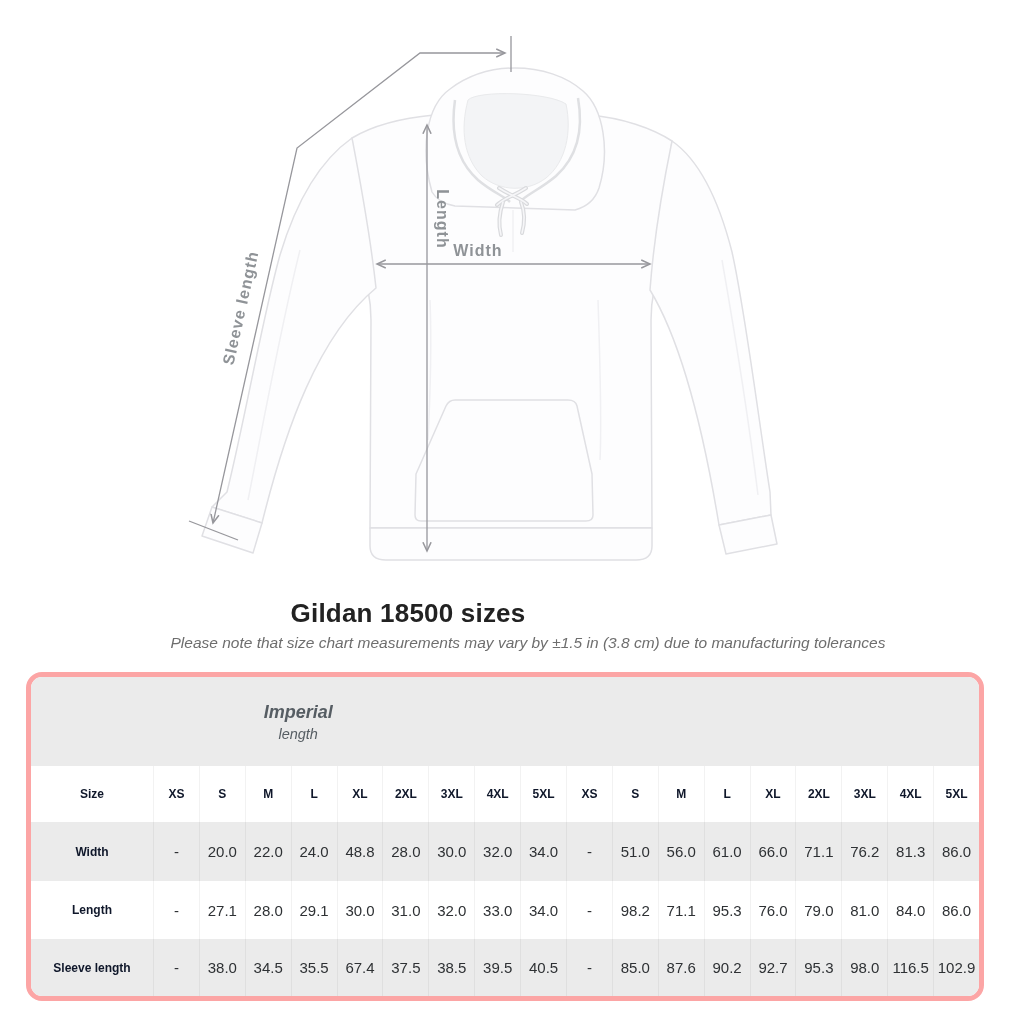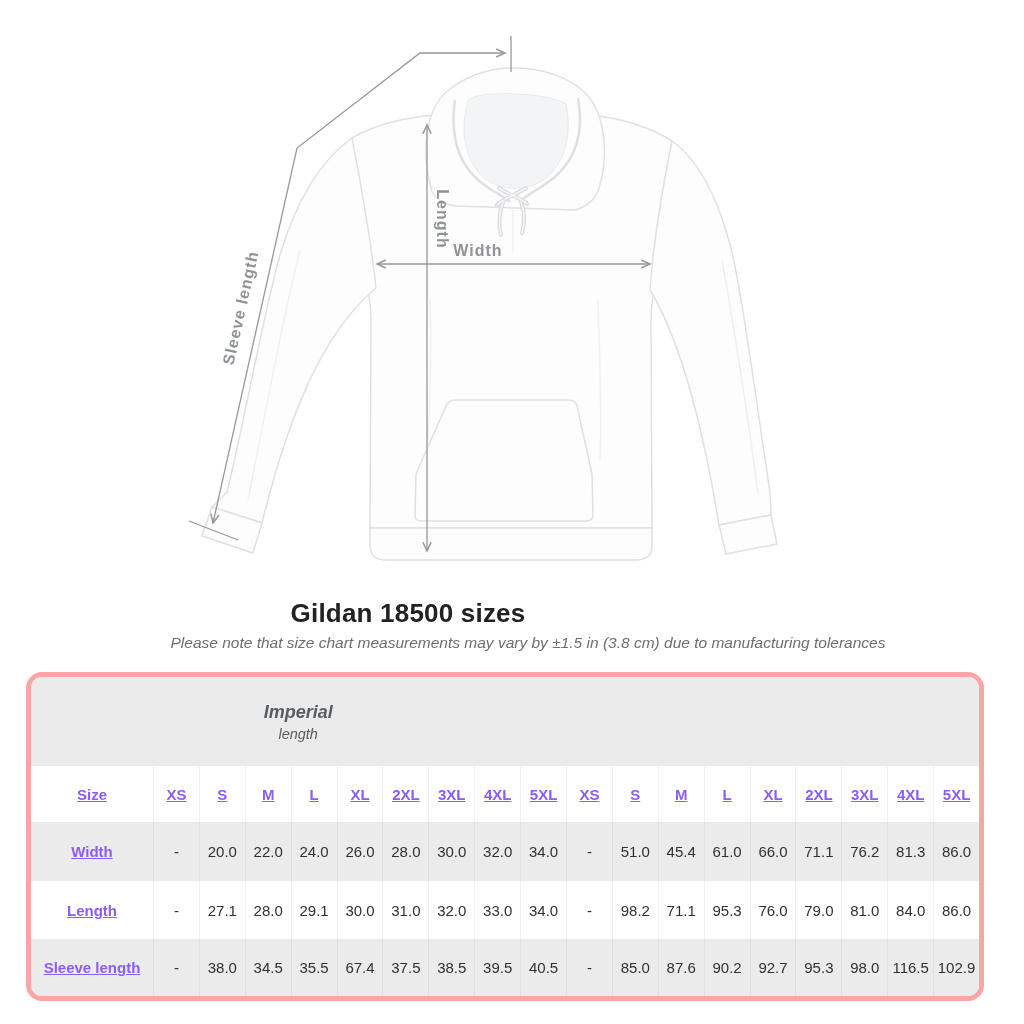--- a/index.html
+++ b/index.html
@@ -22,21 +22,21 @@
   .group-unit{font-size:14.5px;font-style:italic;color:#565d63;}
 
   .r-header{height:56px;background:#ffffff;}
   .r-width{height:59px;background:#ebebeb;}
   .r-length{height:58px;background:#ffffff;}
   .r-sleeve{height:57px;background:#ebebeb;}
 
   .tcell{display:flex;align-items:center;justify-content:center;
     border-left:1px solid rgba(0,0,0,0.05);}
   .tcell:first-child{border-left:none;}
-  .th{font-size:15px;font-weight:700;color:#8b5cf6;text-decoration:underline;}
+  .th{font-size:12px;font-weight:700;color:#0f172a;}
   .val{font-size:15px;color:#2e3134;}
 </style>
 </head>
 <body>
 
 <div class="stage">
 
   <svg class="diagram" width="1024" height="592" viewBox="0 0 1024 592">
     <defs>
       <marker id="arr" viewBox="0 0 10 10" refX="7.5" refY="5" markerWidth="9" markerHeight="9" orient="auto-start-reverse">
@@ -146,28 +146,28 @@
       <div class="tcell th">4XL</div>
       <div class="tcell th">5XL</div>
     </div>
 
     <div class="trow r-width">
       <div class="tcell th">Width</div>
       <div class="tcell val">-</div>
       <div class="tcell val">20.0</div>
       <div class="tcell val">22.0</div>
       <div class="tcell val">24.0</div>
-      <div class="tcell val">26.0</div>
+      <div class="tcell val">48.8</div>
       <div class="tcell val">28.0</div>
       <div class="tcell val">30.0</div>
       <div class="tcell val">32.0</div>
       <div class="tcell val">34.0</div>
       <div class="tcell val">-</div>
       <div class="tcell val">51.0</div>
-      <div class="tcell val">45.4</div>
+      <div class="tcell val">56.0</div>
       <div class="tcell val">61.0</div>
       <div class="tcell val">66.0</div>
       <div class="tcell val">71.1</div>
       <div class="tcell val">76.2</div>
       <div class="tcell val">81.3</div>
       <div class="tcell val">86.0</div>
     </div>
 
     <div class="trow r-length">
       <div class="tcell th">Length</div>

